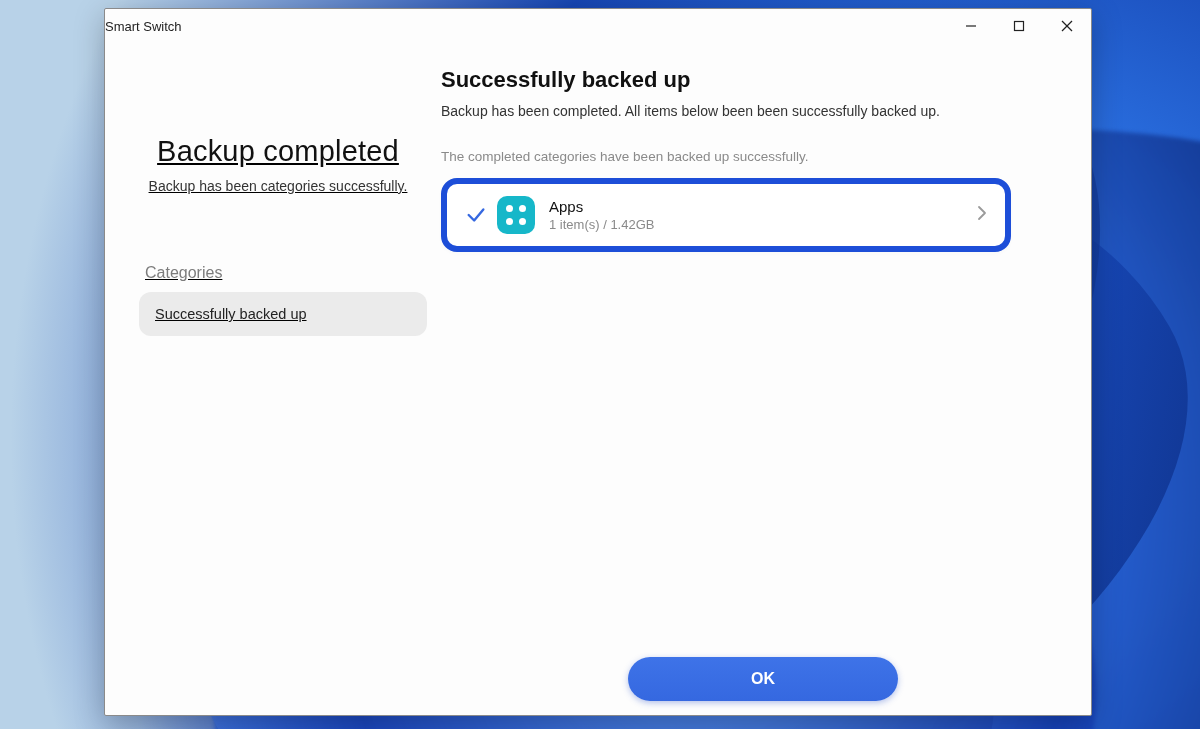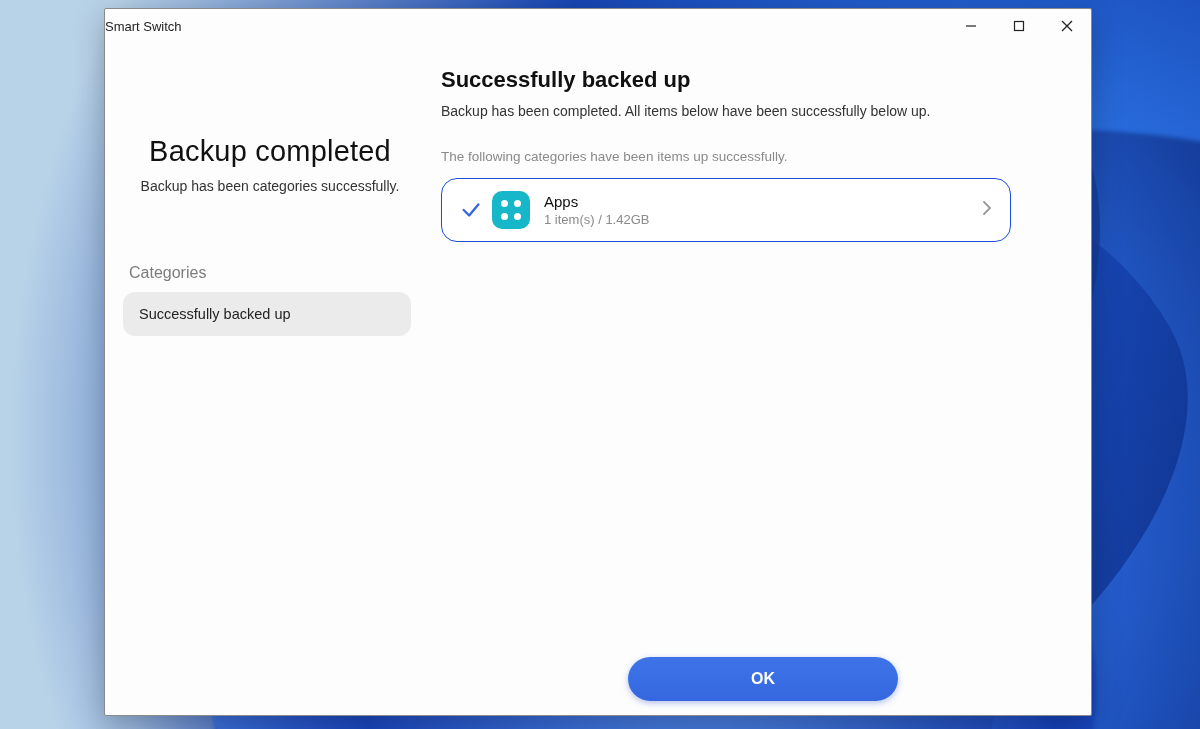--- a/index.html
+++ b/index.html
@@ -56,22 +56,22 @@
     width: 48px; display: flex; align-items: center; justify-content: center;
     font-size: 12px; color: #222; cursor: default;
   }
   .win-btn svg { stroke: #222; }
 
   .body {
     flex: 1; display: flex; overflow: hidden;
   }
 
   .left-pane {
-    width: 330px; padding: 28px 18px 18px 18px;
-    display: flex; flex-direction: column;
+    width: 330px; padding: 28px 18px 18px 34px;
+    display: flex; flex-direction: column; text-decoration: underline;
   }
   .left-title {
     text-align: center;
     font-size: 29px; font-weight: 400; color: #111; letter-spacing: 0.2px;
     margin-top: 64px;
   }
   .left-sub {
     text-align: center;
     font-size: 14px; color: #333; margin-top: 10px;
   }
@@ -92,21 +92,21 @@
     display: flex; flex-direction: column;
     position: relative;
   }
   .r-title { font-size: 22px; font-weight: 700; color: #111; }
   .r-sub { font-size: 14px; color: #333; margin-top: 10px; }
   .r-hint { font-size: 13.5px; color: #8a8a8a; margin-top: 30px; }
 
   .card {
     margin-top: 14px;
     background: #fff;
-    border: 1px solid #1d4ed8;
+    border: 6px solid #1d4ed8;
     border-radius: 16px;
     box-shadow: 0 2px 4px rgba(0,0,0,0.02);
     padding: 12px 18px 12px 12px;
     display: flex; align-items: center;
     width: 570px;
   }
   .check { width: 34px; display:flex; justify-content:center; }
   .apps-ico {
     width: 38px; height: 38px; border-radius: 10px;
     background: #16b7c9;
@@ -175,22 +175,22 @@
       <div class="left-title">Backup completed</div>
       <div class="left-sub">Backup has been categories successfully.</div>
       <div class="cat-label">Categories</div>
       <div class="cat-item">
         <span>Successfully backed up</span>
       </div>
     </div>
 
     <div class="right-pane">
       <div class="r-title">Successfully backed up</div>
-      <div class="r-sub">Backup has been completed. All items below have been successfully below up.</div>
-      <div class="r-hint">The following categories have been items up successfully.</div>
+      <div class="r-sub">Backup has been completed. All items below been been successfully backed up.</div>
+      <div class="r-hint">The completed categories have been backed up successfully.</div>
 
       <div class="card">
         <div class="check">
           <svg width="22" height="22" viewBox="0 0 24 24" fill="none">
               <polyline points="4,12 10,18 20,6" stroke="#3568e0" stroke-width="2.6" stroke-linecap="round" stroke-linejoin="round"></polyline>
             </svg>
         </div>
         <div class="apps-ico">
           <span class="d d1"></span>
             <span class="d d2"></span>

